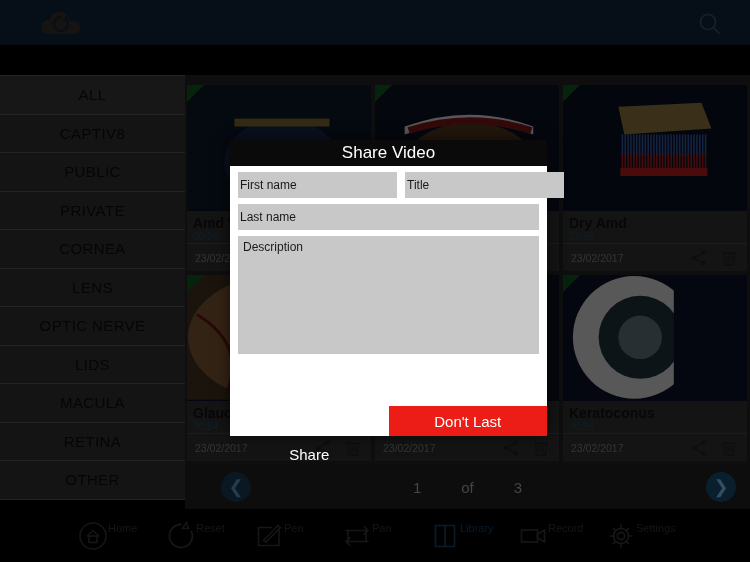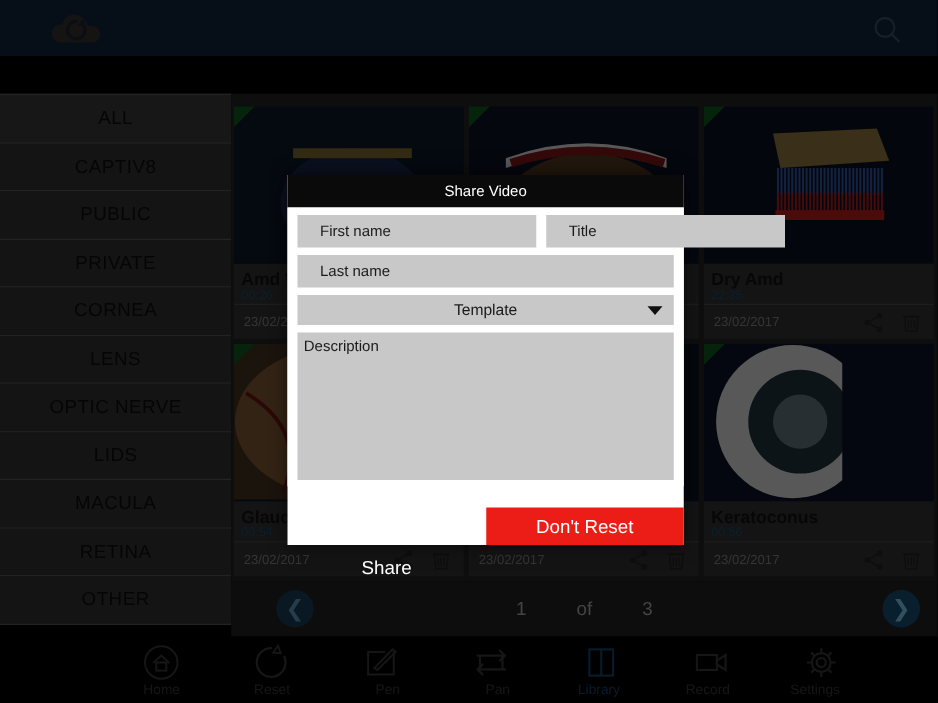--- a/index.html
+++ b/index.html
@@ -156,21 +156,21 @@
   
   .toolbar {
     position: absolute; bottom: 0; left: 0;
     width: 750px; height: 52px;
     background: #000;
     display: flex; align-items: center; justify-content: center;
     gap: 22px;
   }
   .tool {
     width: 66px;
-    display: flex; flex-direction: column; align-items: flex-end;
+    display: flex; align-items: flex-start;
     cursor: pointer;
     color: #2e2e2e;
   }
   .tool.active { color: #123a5a; }
   .tool svg { display: block; }
   .tool-label {
     font-size: 11px;
     margin-top: 1px;
     color: inherit;
   }
@@ -181,39 +181,39 @@
     left: 230px; top: 140px;
     width: 317px; height: 296px;
     background: #fff;
     z-index: 50;
     box-shadow: 0 0 14px rgba(0,0,0,.6);
   }
   .modal-title {
     height: 26px;
     background: #0a0a0a;
     color: #fff;
-    font-size: 12px;
+    font-size: 17px;
     display: flex; align-items: center; justify-content: center;
   }
   .modal-body {
     padding: 6px 8px 0 8px;
     background: #fff;
   }
   .row2 {
     display: flex; gap: 8px;
     margin-bottom: 6px;
   }
   .fld {
     flex: 1;
     height: 26px;
     background: #c8c8c8;
     border: none;
     font-size: 12px;
     color: #1a1a1a;
-    padding: 0 18px;
+    padding: 0 2px;
     font-family: "Liberation Sans", sans-serif;
   }
   .fld::placeholder { color: #1a1a1a; opacity: 1; }
   .sel-wrap {
     position: relative;
     height: 24px;
     background: #c8c8c8;
     margin-bottom: 6px;
     display: flex; align-items: center; justify-content: center;
     cursor: pointer;
@@ -660,25 +660,21 @@
   <div class="modal">
     <div class="modal-title">Share Video</div>
     <div class="modal-body">
       <div class="row2">
         <input class="fld" placeholder="First name" style="">
         <input class="fld" placeholder="Title" style="">
       </div>
       <div class="row2">
         <input class="fld" placeholder="Last name" style="">
       </div>
-      <div class="sel-wrap">
-        <span class="sel-label">Template</span>
-        <span class="caret"></span>
-      </div>
       <textarea class="desc" placeholder="Description" style=""></textarea>
     </div>
     <div class="modal-actions">
       <div class="btn-share">Share</div>
-      <div class="btn-dont">Don't Reset</div>
+      <div class="btn-dont">Don't Last</div>
     </div>
   </div>
 
 </div>
 
 </body></html>

